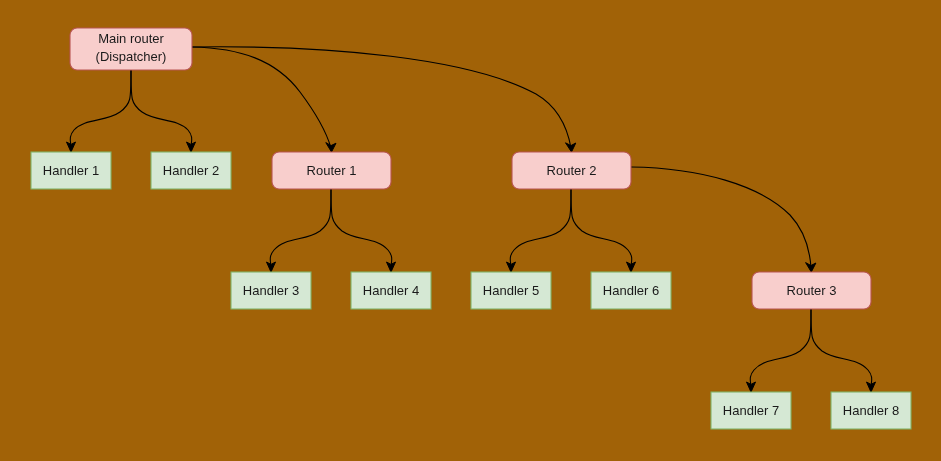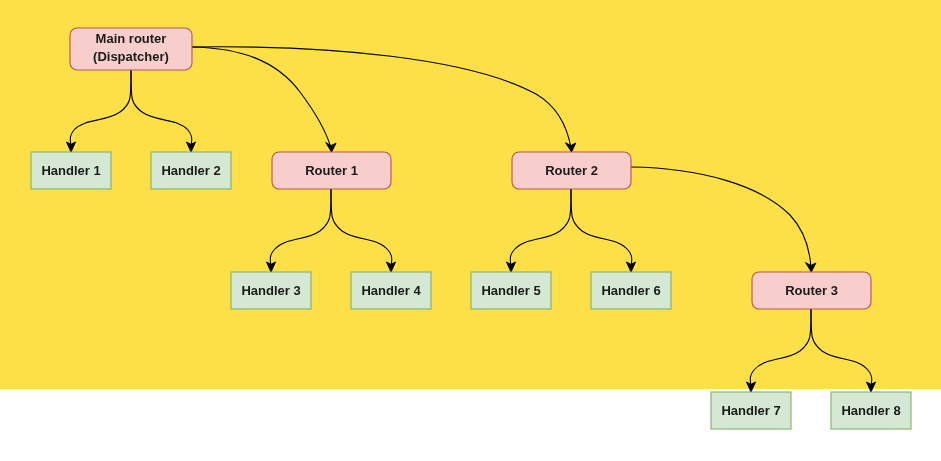--- a/index.html
+++ b/index.html
@@ -9,23 +9,22 @@
   }
   body {
     width: 941px;
     height: 461px;
     font-family: "Liberation Sans", sans-serif;
     overflow: hidden;
   }
   #diagram-canvas {
     position: relative;
     width: 941px;
-    height: 389px;
-    background: #fde047;
-    font-weight: bold;
+    height: 461px;
+    background: #a16207;
   }
   svg.diagram-svg {
     position: absolute;
     left: 0;
     top: 0;
     width: 941px;
     height: 461px;
   }
   .edge-path {
     fill: none;

